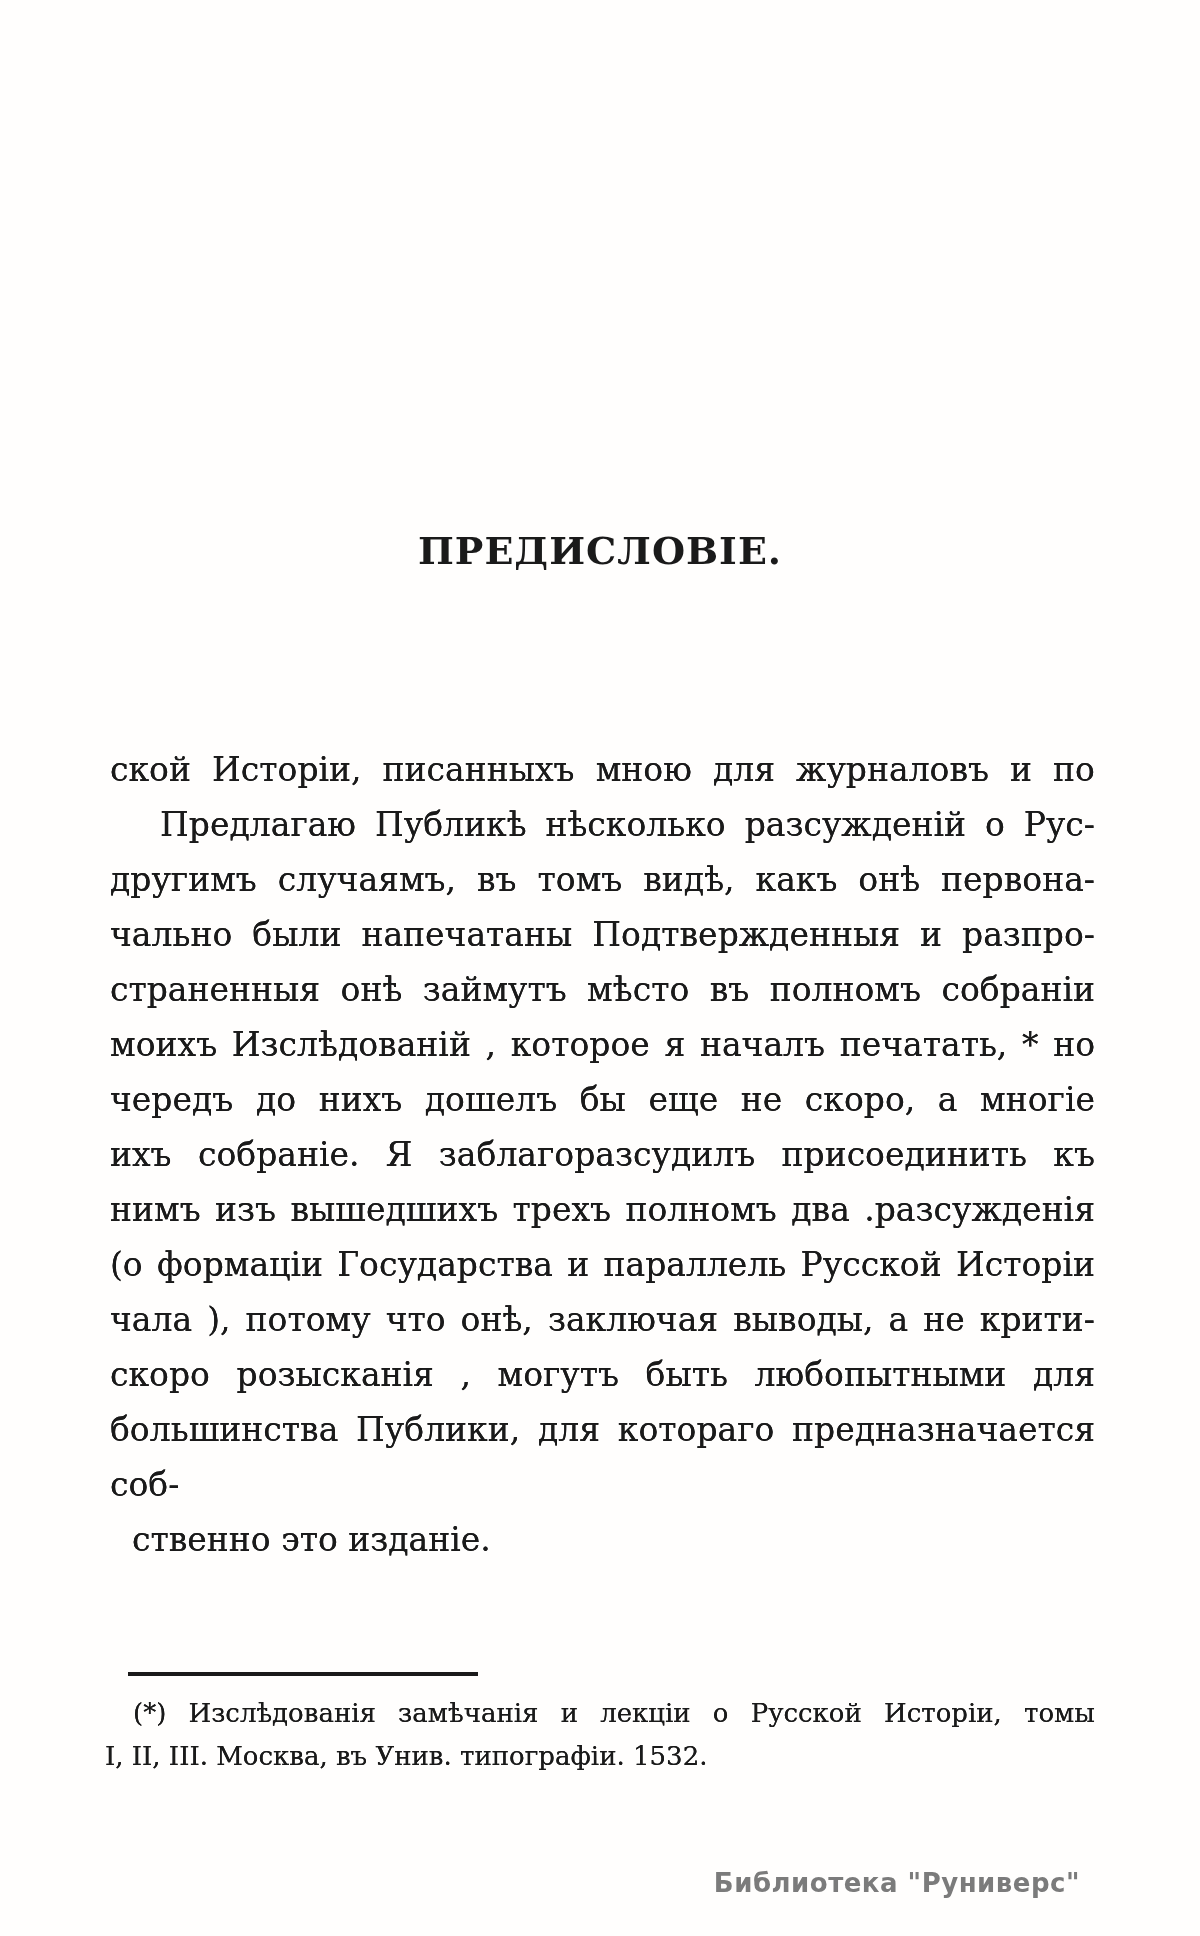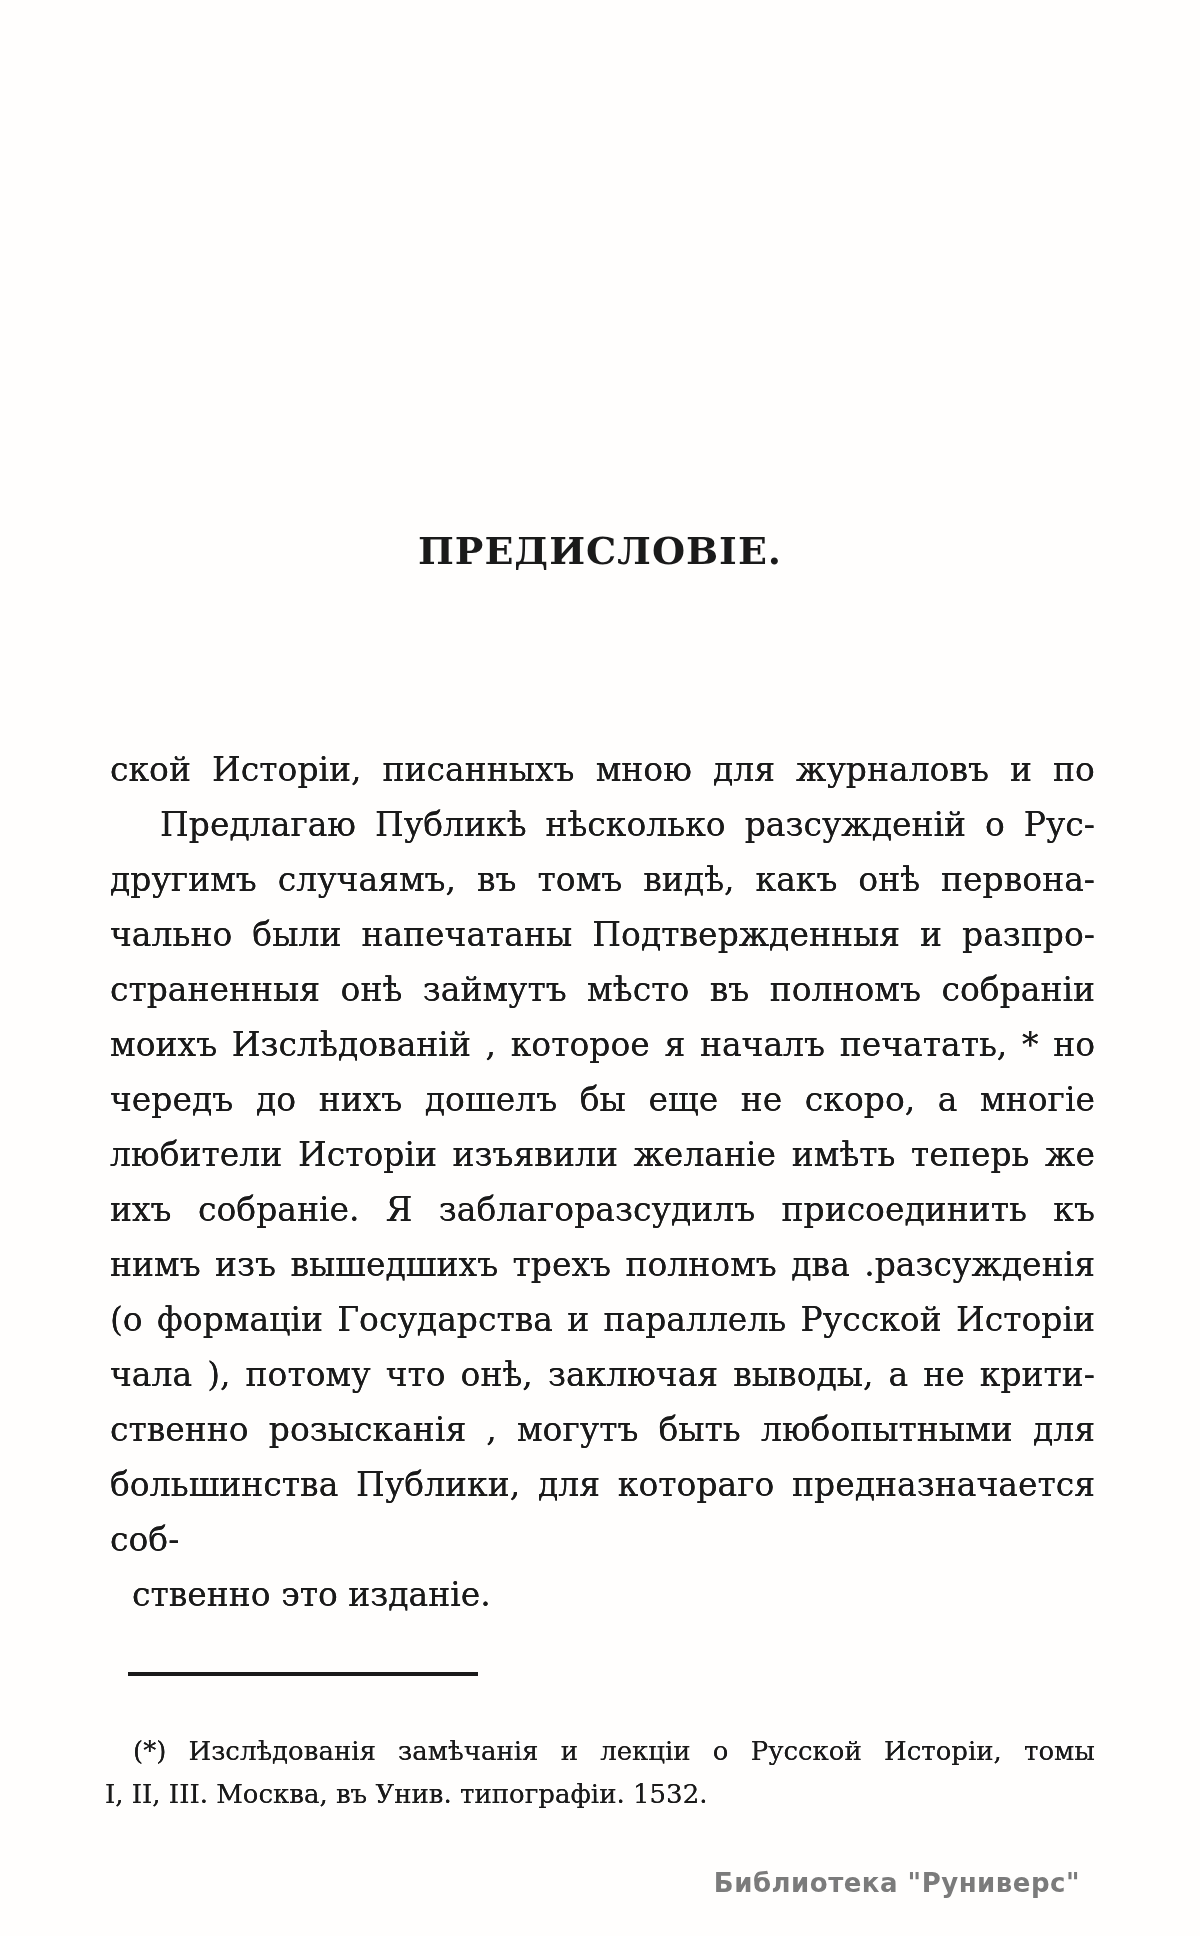--- a/index.html
+++ b/index.html
@@ -66,21 +66,20 @@
   }
   .fn-line {
     font-size: 26px;
     line-height: 43px;
     text-shadow: 0 0 0.5px currentColor;
   }
   .fn-line.fn-just {
     text-align: justify;
     text-align-last: justify;
     text-indent: 28px;
-    margin-top: 38px;
   }
   .watermark {
     position: absolute;
     top: 1868px;
     right: 120px;
     font-family: "DejaVu Sans", "Liberation Sans", sans-serif;
     font-size: 26px;
     font-weight: bold;
     color: var(--watermark-gray, #7b7b7b);
     letter-spacing: 0.5px;
@@ -94,26 +93,25 @@
   <h1 class="title">ПРЕДИСЛОВІЕ.</h1>
 
   <div class="body-text">
     <div class="line">ской Исторіи, писанныхъ мною для журналовъ и по</div>
     <div class="line indent">Предлагаю Публикѣ нѣсколько разсужденій о Рус-</div>
     <div class="line">другимъ случаямъ, въ томъ видѣ, какъ онѣ первона-</div>
     <div class="line">чально были напечатаны  Подтвержденныя и разпро-</div>
     <div class="line">страненныя онѣ займутъ мѣсто въ полномъ собраніи</div>
     <div class="line">моихъ Изслѣдованій , которое я началъ печатать, * но</div>
     <div class="line">чередъ до нихъ дошелъ бы еще не скоро, а многіе</div>
-    <div class="line">любители Исторіи изъявили желаніе имѣть теперь же</div>
     <div class="line">ихъ собраніе. Я заблагоразсудилъ присоединить къ</div>
     <div class="line">нимъ изъ вышедшихъ трехъ полномъ два .разсужденія</div>
     <div class="line">(о формаціи Государства и параллель Русской Исторіи</div>
     <div class="line">чала ), потому что онѣ, заключая выводы, а не крити-</div>
-    <div class="line">ственно розысканія , могутъ быть любопытными для</div>
+    <div class="line">скоро розысканія , могутъ быть любопытными для</div>
     <div class="line">большинства Публики, для котораго предназначается соб-</div>
     <div class="line last">ственно это изданіе.</div>
   </div>
 
   <div class="footnote-rule"></div>
 
   <div class="footnote">
     <div class="fn-line fn-just">(*) Изслѣдованія  замѣчанія и лекціи о Русской Исторіи, томы</div>
     <div class="fn-line">I, II, III. Москва, въ Унив. типографіи. 1532.</div>
   </div>

